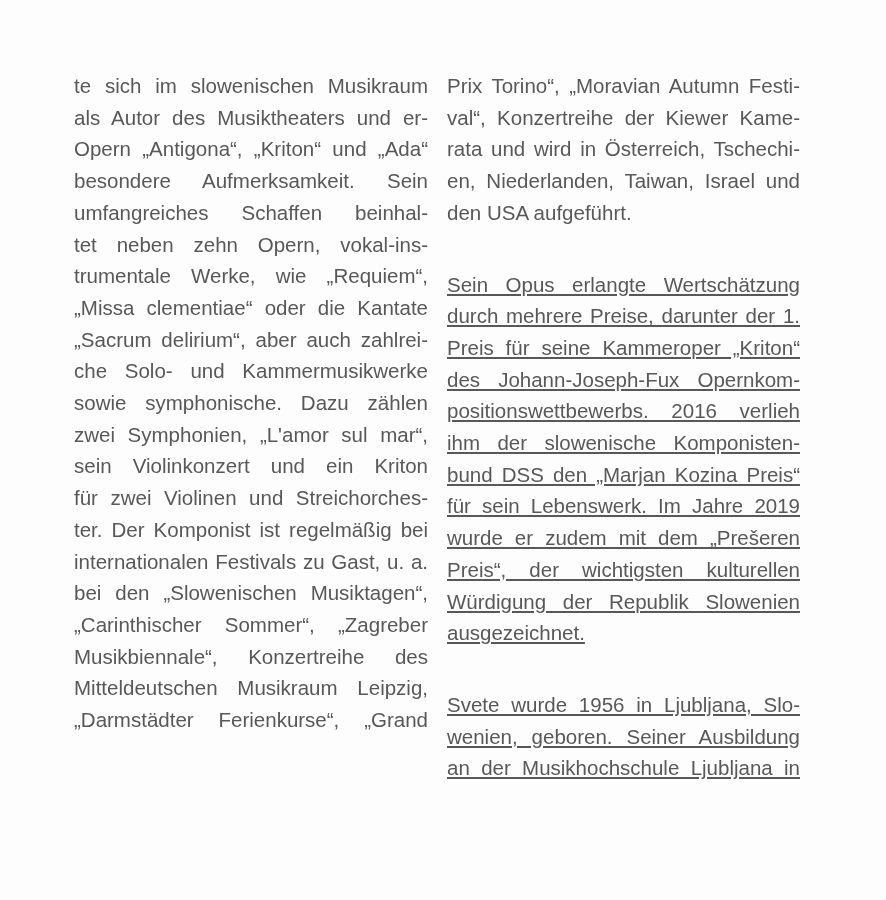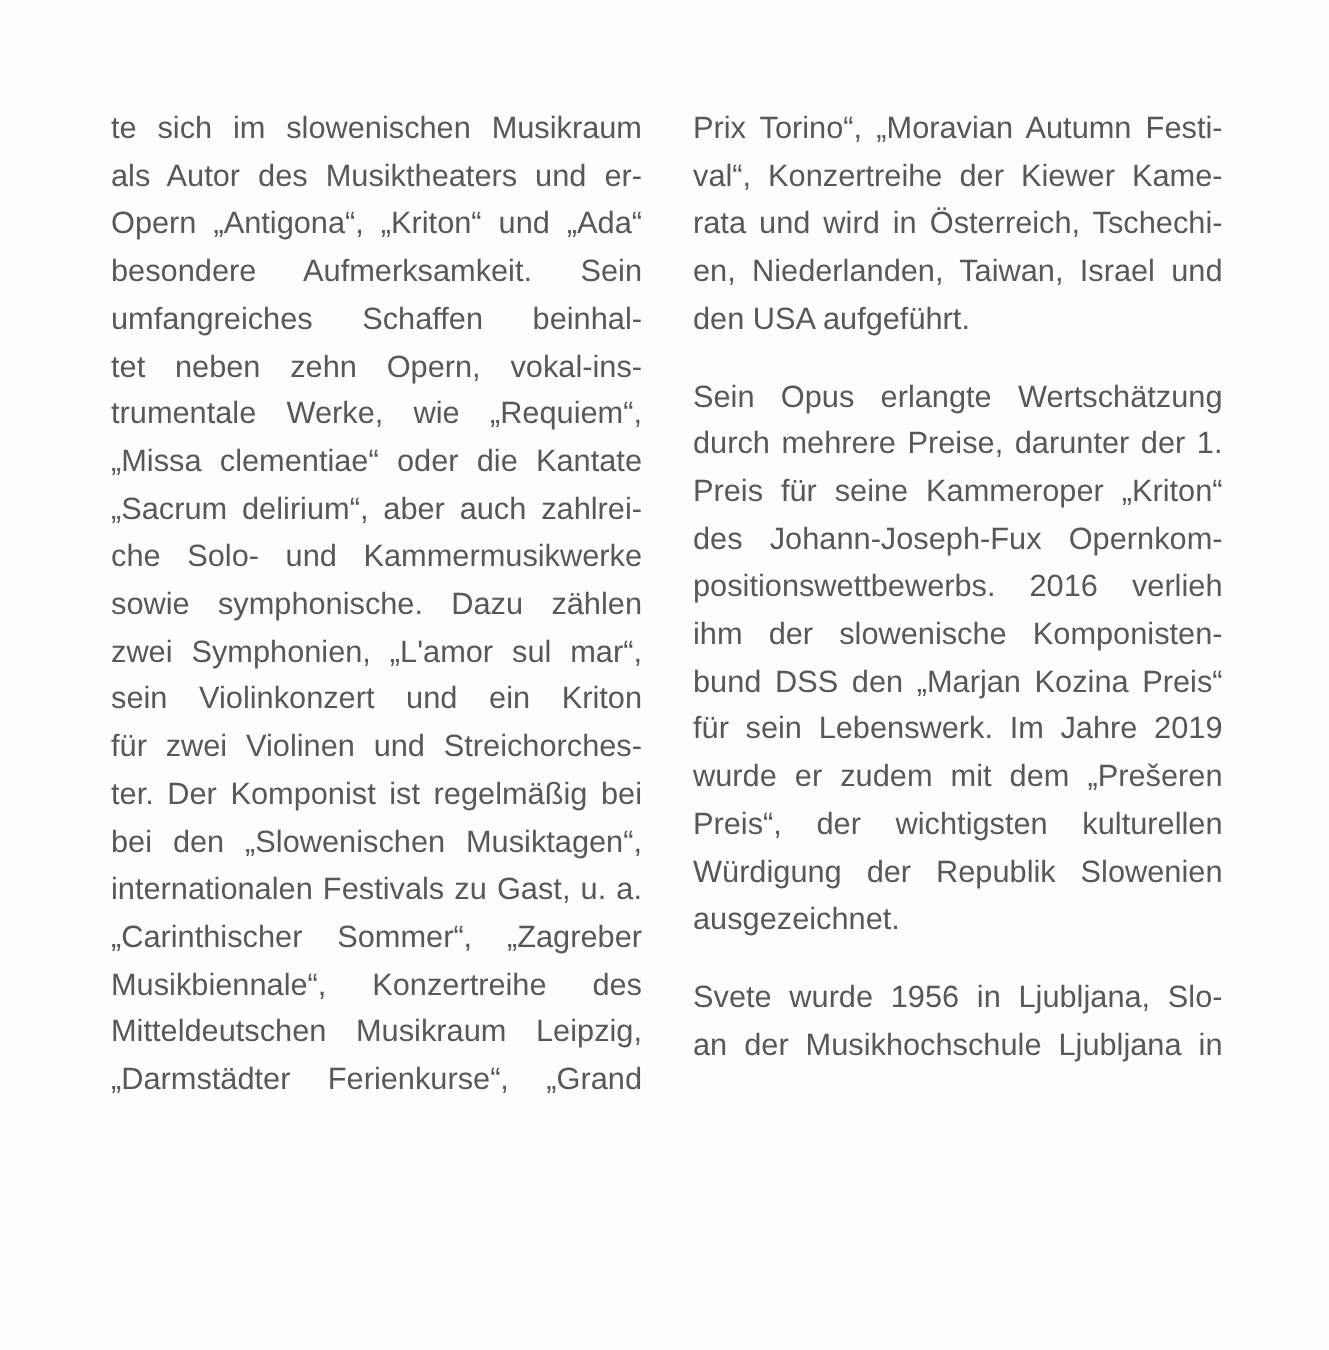--- a/index.html
+++ b/index.html
@@ -27,22 +27,22 @@
     width:740px;
     color:var(--text);
     font-size:20.5px;
     font-weight:300;
     line-height:31.7px;
   }
   .column{
     position:absolute; top:0;
   }
   .column.left{ left:0; width:354px; }
-  .column.right{ left:388px; width:353px; }
-  .paragraph + .paragraph{ margin-top:20px; }
+  .column.right{ left:373px; width:353px; }
+  .paragraph + .paragraph{ margin-top:40px;text-decoration:underline; }
   .line{
     text-align:justify;
     text-align-last:justify;
     white-space:normal;
   }
   .line.para-end{
     text-align-last:left;
   }
   .footer{
     position:absolute;
@@ -66,22 +66,22 @@
           <div class="line">tet neben zehn Opern, vokal-ins-</div>
           <div class="line">trumentale Werke, wie „Requiem“,</div>
           <div class="line">„Missa clementiae“ oder die Kantate</div>
           <div class="line">„Sacrum delirium“, aber auch zahlrei-</div>
           <div class="line">che Solo- und Kammermusikwerke</div>
           <div class="line">sowie symphonische. Dazu zählen</div>
           <div class="line">zwei Symphonien, „L'amor sul mar“,</div>
           <div class="line">sein Violinkonzert und ein Kriton</div>
           <div class="line">für zwei Violinen und Streichorches-</div>
           <div class="line">ter. Der Komponist ist regelmäßig bei</div>
+          <div class="line">internationalen Festivals zu Gast, u. a.</div>
           <div class="line">bei den „Slowenischen Musiktagen“,</div>
-          <div class="line">internationalen Festivals zu Gast, u. a.</div>
           <div class="line">„Carinthischer Sommer“, „Zagreber</div>
           <div class="line">Musikbiennale“, Konzertreihe des</div>
           <div class="line">Mitteldeutschen Musikraum Leipzig,</div>
           <div class="line">„Darmstädter Ferienkurse“, „Grand</div>
         </div>
       </div>
     <div class="column right" id="col-right">
         <div class="paragraph">
           <div class="line">Prix Torino“, „Moravian Autumn Festi-</div>
           <div class="line">val“, Konzertreihe der Kiewer Kame-</div>
@@ -98,20 +98,21 @@
           <div class="line">ihm der slowenische Komponisten-</div>
           <div class="line">bund DSS den „Marjan Kozina Preis“</div>
           <div class="line">für sein Lebenswerk. Im Jahre 2019</div>
           <div class="line">wurde er zudem mit dem „Prešeren</div>
           <div class="line">Preis“, der wichtigsten kulturellen</div>
           <div class="line">Würdigung der Republik Slowenien</div>
           <div class="line para-end">ausgezeichnet.</div>
         </div>
         <div class="paragraph">
           <div class="line">Svete wurde 1956 in Ljubljana, Slo-</div>
+          <div class="line">wenien, geboren. Seiner Ausbildung</div>
           <div class="line">an der Musikhochschule Ljubljana in</div>
         </div>
       </div>
   </main>
 
   <footer class="footer">
     
     
   </footer>
 

